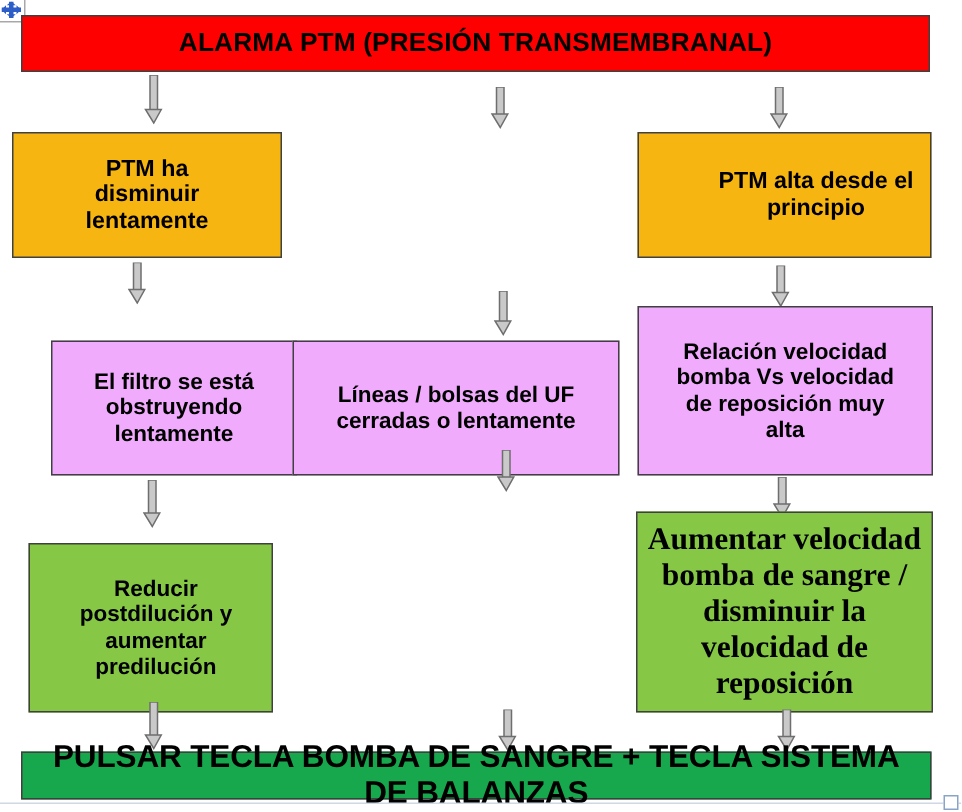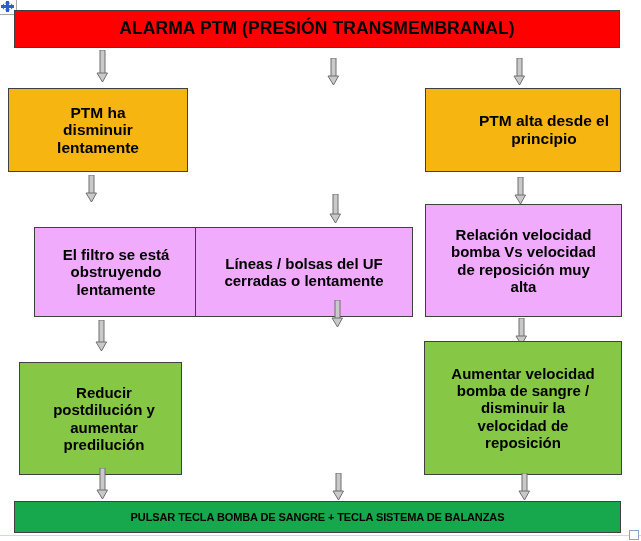--- a/index.html
+++ b/index.html
@@ -69,37 +69,37 @@
   .n-green  { background: #86C746; }
   .n-green-dark { background: #17A74C; }
 
   
   #node-alarm {
     left: 14px; top: 10px; width: 606px; height: 38px;
     font-size: 17.5px; letter-spacing: 0.1px;
   }
   #node-pulsar {
     left: 14px; top: 501px; width: 607px; height: 32px;
-    font-size: 11px; letter-spacing: -0.1px;
+    font-size: 21px; letter-spacing: -0.1px;
   }
 
   
   #node-lento   { left: 8px;   top: 88px; width: 180px; height: 84px; font-size: 15.5px; }
   #node-rapido  { left: 188px; top: 88px; width: 237px; height: 84px; font-size: 15.5px; }
   #node-alta    { left: 425px; top: 88px; width: 196px; height: 84px; font-size: 15.5px; padding-left: 48px; }
 
   
   #node-filtro  { left: 18px;  top: 227px; width: 164px; height: 90px;  font-size: 15px; margin-left: 16px; }
   #node-lineas  { left: 195px; top: 227px; width: 218px; height: 90px;  font-size: 15px; }
   #node-relacion{ left: 425px; top: 204px; width: 197px; height: 113px; font-size: 15px; }
 
   
   #node-reducir { left: 19px;  top: 362px; width: 163px; height: 113px; font-size: 15px; padding-left: 13px; }
   #node-pinza   { left: 187px; top: 341px; width: 238px; height: 134px; font-size: 15px; }
-  #node-aumentar{ left: 424px; top: 341px; width: 198px; height: 134px; font-size: 15px; }
+  #node-aumentar{ left: 424px; top: 341px; width: 198px; height: 134px; font-size: 21px; font-family: Liberation Serif, serif; }
 
   
   .arrow {
     position: absolute;
     width: 13px;
   }
   .arrow svg { display: block; }
 </style>
 </head>
 <body>

